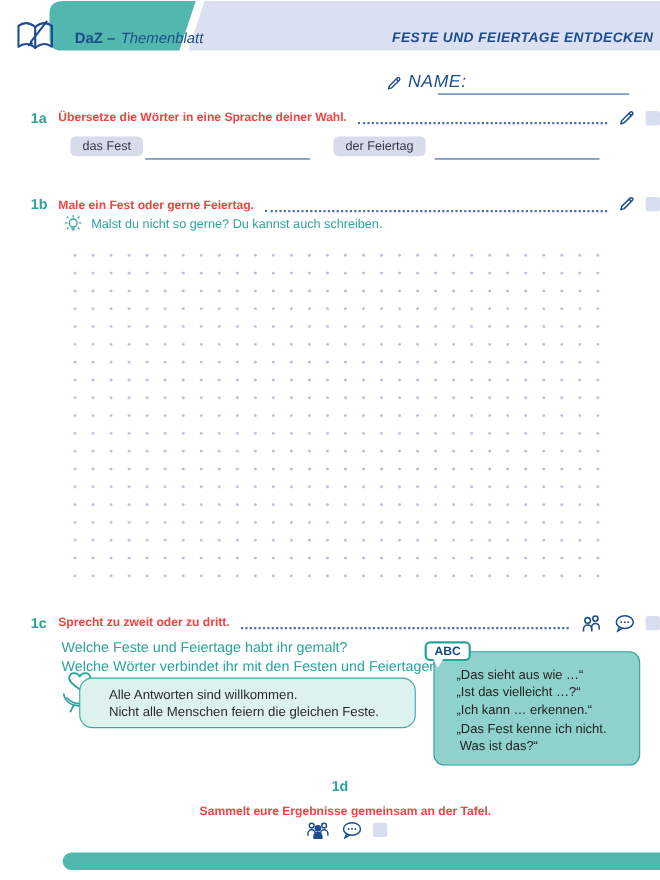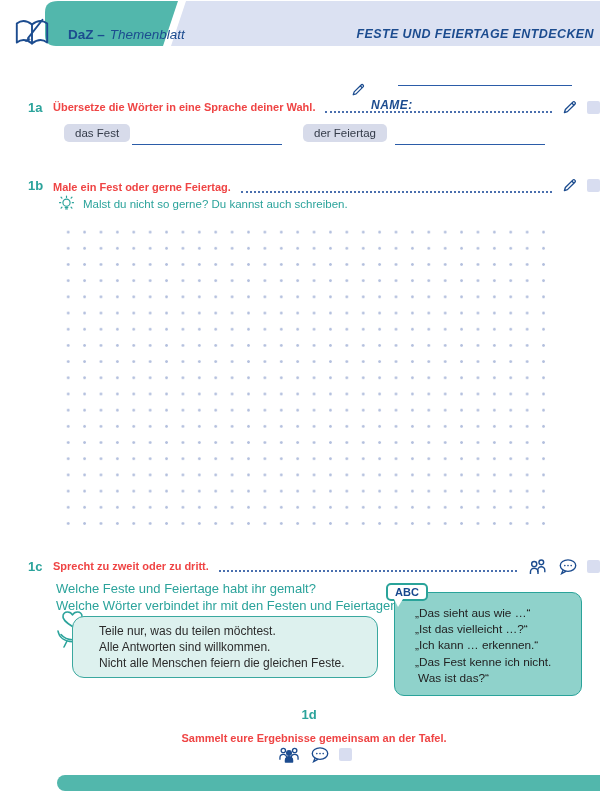--- a/index.html
+++ b/index.html
@@ -18,21 +18,21 @@
   .brand b{font-weight:bold;}
   .brand i{font-style:italic; margin-left:5px; font-weight:500;}
   .header-title{
     position:absolute; right:18px; top:11px; height:46px;
     display:flex; align-items:center;
     font-size:12.5px; font-weight:bold; font-style:italic;
     letter-spacing:.4px; color:#1c4c8f;
   }
   
   .name-row{position:absolute; left:351px; top:66px; display:flex; align-items:center; gap:5px;}
-  .name-label{font-size:12px; font-weight:bold; font-style:italic; letter-spacing:.5px; color:#1c4c8f;margin-top:32px;}
+  .name-label{font-size:16px; font-weight:normal; font-style:italic; letter-spacing:.5px; color:#1c4c8f;}
   .name-line{position:absolute; left:398px; top:85px; width:174px; border-top:1.5px solid #2b5ca8;}
   
   .task-row{
     position:absolute; left:28px; right:12px; height:20px;
     display:flex; align-items:center;
   }
   .task-num{width:25px; flex:0 0 25px; font-size:13px; font-weight:bold; color:#2ba39b;}
   .task-title{font-size:11px; font-weight:bold; color:#ef4444; white-space:nowrap;}
   .leader{flex:1 1 auto; margin:0 10px; border-bottom:2px dotted #4a6fae; height:45%;}
   .row-icons{display:flex; align-items:center; gap:9px;}
@@ -184,21 +184,20 @@
   </div>
 
   <svg class="hands-icon" viewBox="0 0 37 44" fill="none" stroke="#2ba39b" stroke-width="1.6" stroke-linejoin="round" stroke-linecap="round">
     <path d="M18.5 8 c-2.2-4.2-8.5-4-9.5 0.5 c-0.9 3.5 2.5 6.5 9.5 11 c7-4.5 10.4-7.5 9.5-11 c-1-4.5-7.3-4.7-9.5-0.5 Z" fill="#ffffff"></path>
     <path d="M4 24 c1 6.5 6.5 10.5 14.5 10.8 c8-0.3 13.5-4.3 14.5-10.8"></path>
     <path d="M7 27.5 c3 3.6 7 5.2 11.5 5.2 c4.5 0 8.5-1.6 11.5-5.2"></path>
     <path d="M13 34 l-3 6 M24 34 l3 6"></path>
   </svg>
 
   <div class="tip-box">
-    <div>Teile nur, was du teilen möchtest.</div>
     <div>Alle Antworten sind willkommen.</div>
     <div>Nicht alle Menschen feiern die gleichen Feste.</div>
   </div>
 
   <div class="abc-tab">ABC</div>
   <div class="abc-box">
     <div>„Das sieht aus wie …“</div>
     <div>„Ist das vielleicht …?“</div>
     <div>„Ich kann … erkennen.“</div>
     <div>„Das Fest kenne ich nicht.</div>

